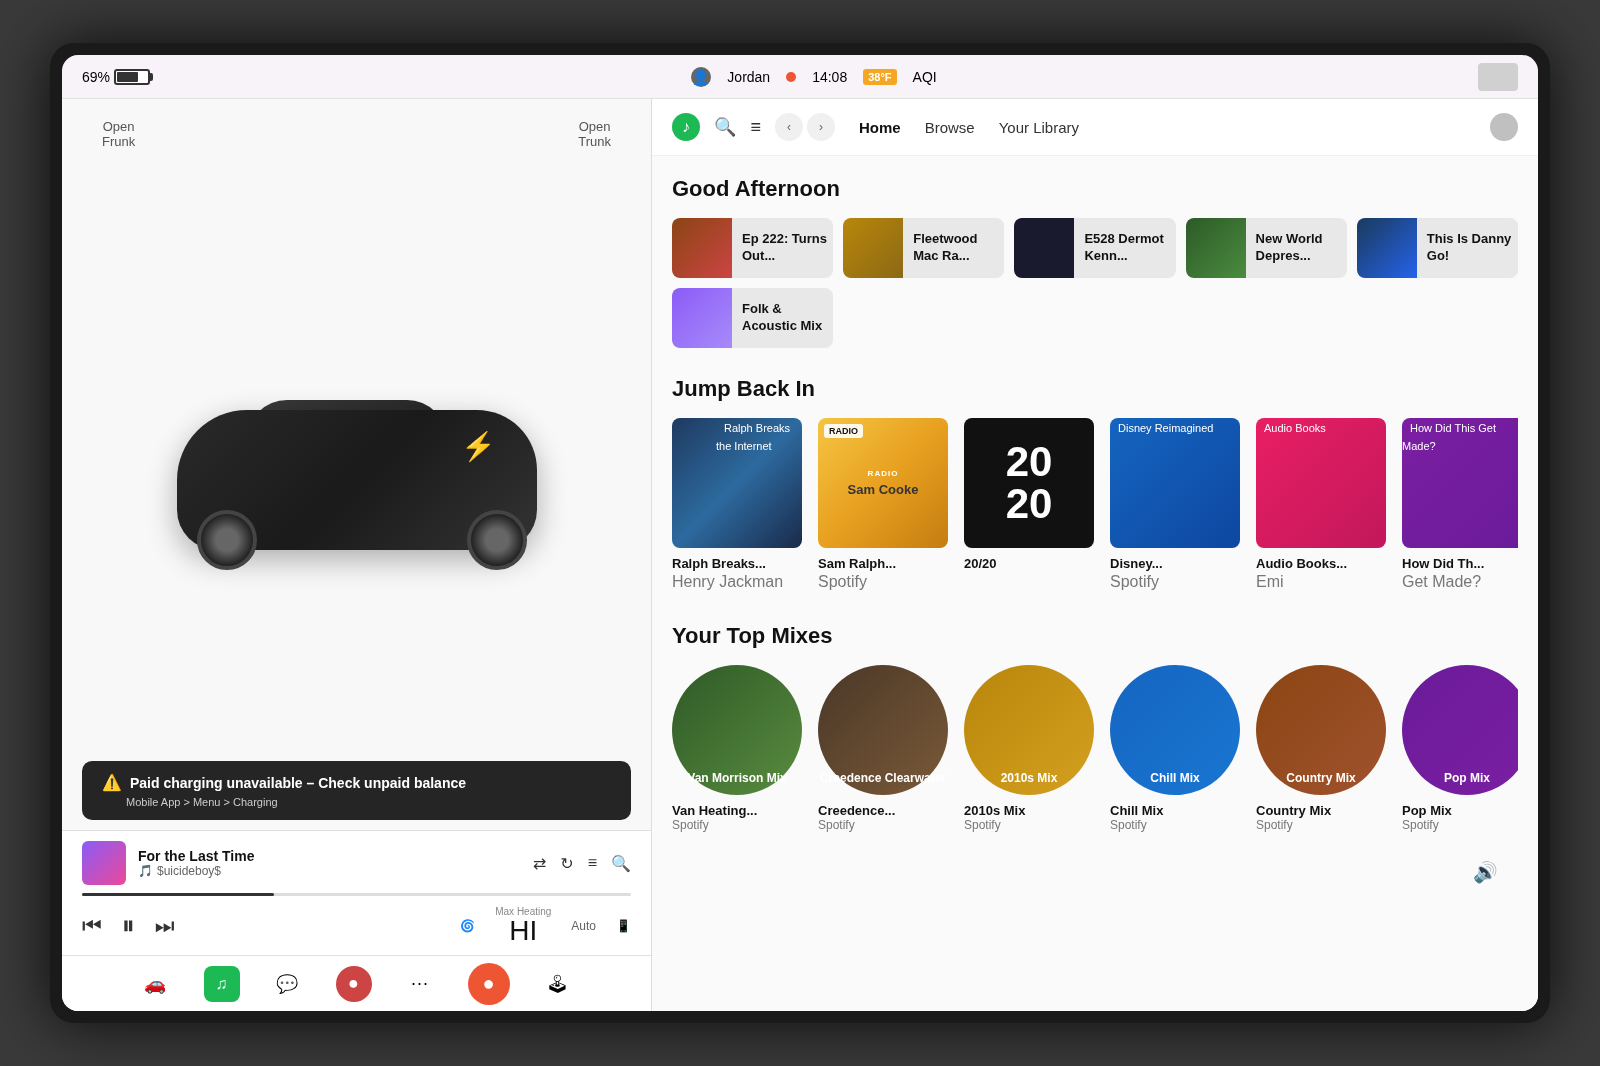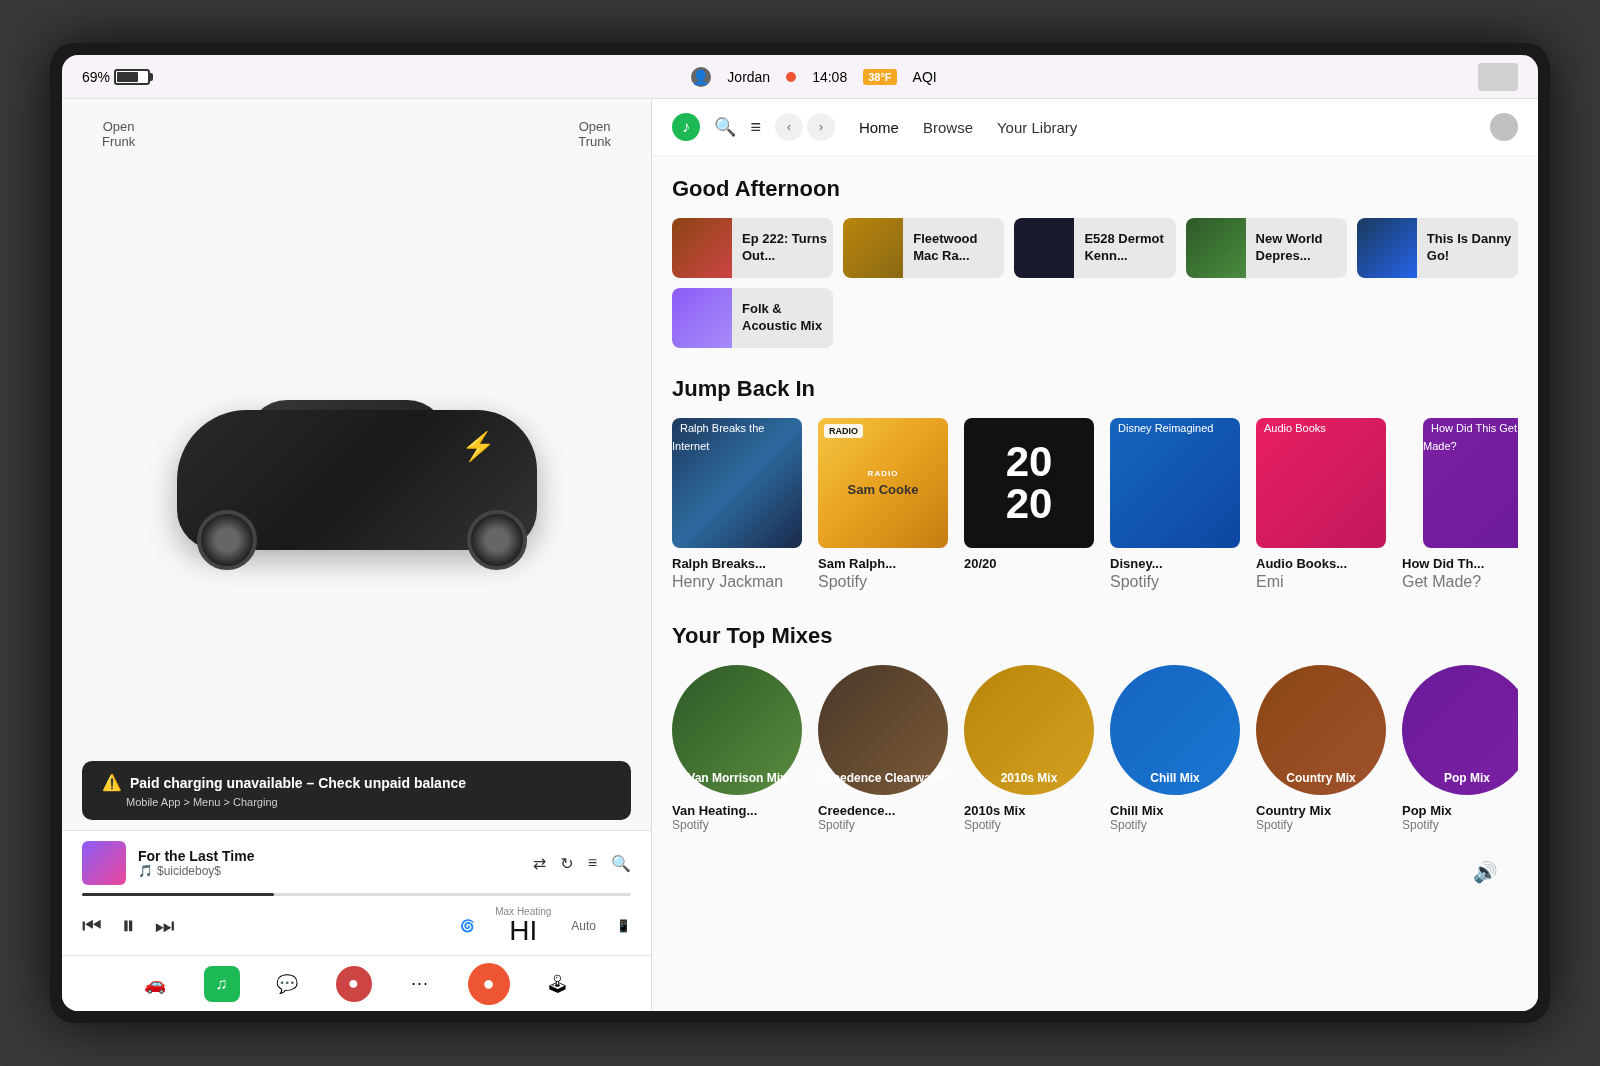--- a/index.html
+++ b/index.html
@@ -457,21 +457,21 @@
     }
 
     .nav-link {
       font-size: 15px;
       color: #333;
       font-weight: 500;
       cursor: pointer;
     }
 
     .nav-link.active {
-      font-weight: 400;
+      font-weight: 700;
       color: #111;
     }
 
     .nav-avatar {
       width: 28px;
       height: 28px;
       background: #c0c0c0;
       border-radius: 50%;
       margin-left: auto;
     }
@@ -569,31 +569,31 @@
       overflow: hidden;
       text-overflow: ellipsis;
     }
 
     .album-sub {
       font-size: 16px;
       color: #777;
     }
 
     
-    .art-ralph { background: linear-gradient(135deg, #1e3a5f 0%, #2d6a9f 50%, #1a2a4a 100%); }
+    .art-ralph { background: linear-gradient(135deg, #1e3a5f 0%, #2d6a9f 50%, #1a2a4a 100%); padding-left: 44px; }
     .art-samcooke {
       background: linear-gradient(135deg, #f5c542 0%, #e8a020 50%, #c47d10 100%);
       display: flex;
       align-items: center;
       justify-content: center;
     }
     .art-2020 { background: #111; display: flex; align-items: center; justify-content: center; }
     .art-disney { background: linear-gradient(135deg, #1565c0, #0d47a1); }
     .art-audiobooks { background: linear-gradient(135deg, #e91e63, #c2185b); }
-    .art-howdid { background: linear-gradient(135deg, #7b1fa2, #6a1b9a); margin-left: 21px; }
+    .art-howdid { background: linear-gradient(135deg, #7b1fa2, #6a1b9a); }
 
     .art-label {
       font-size: 10px;
       font-weight: 700;
       color: white;
       text-align: center;
       letter-spacing: 1px;
       text-transform: uppercase;
     }
 

